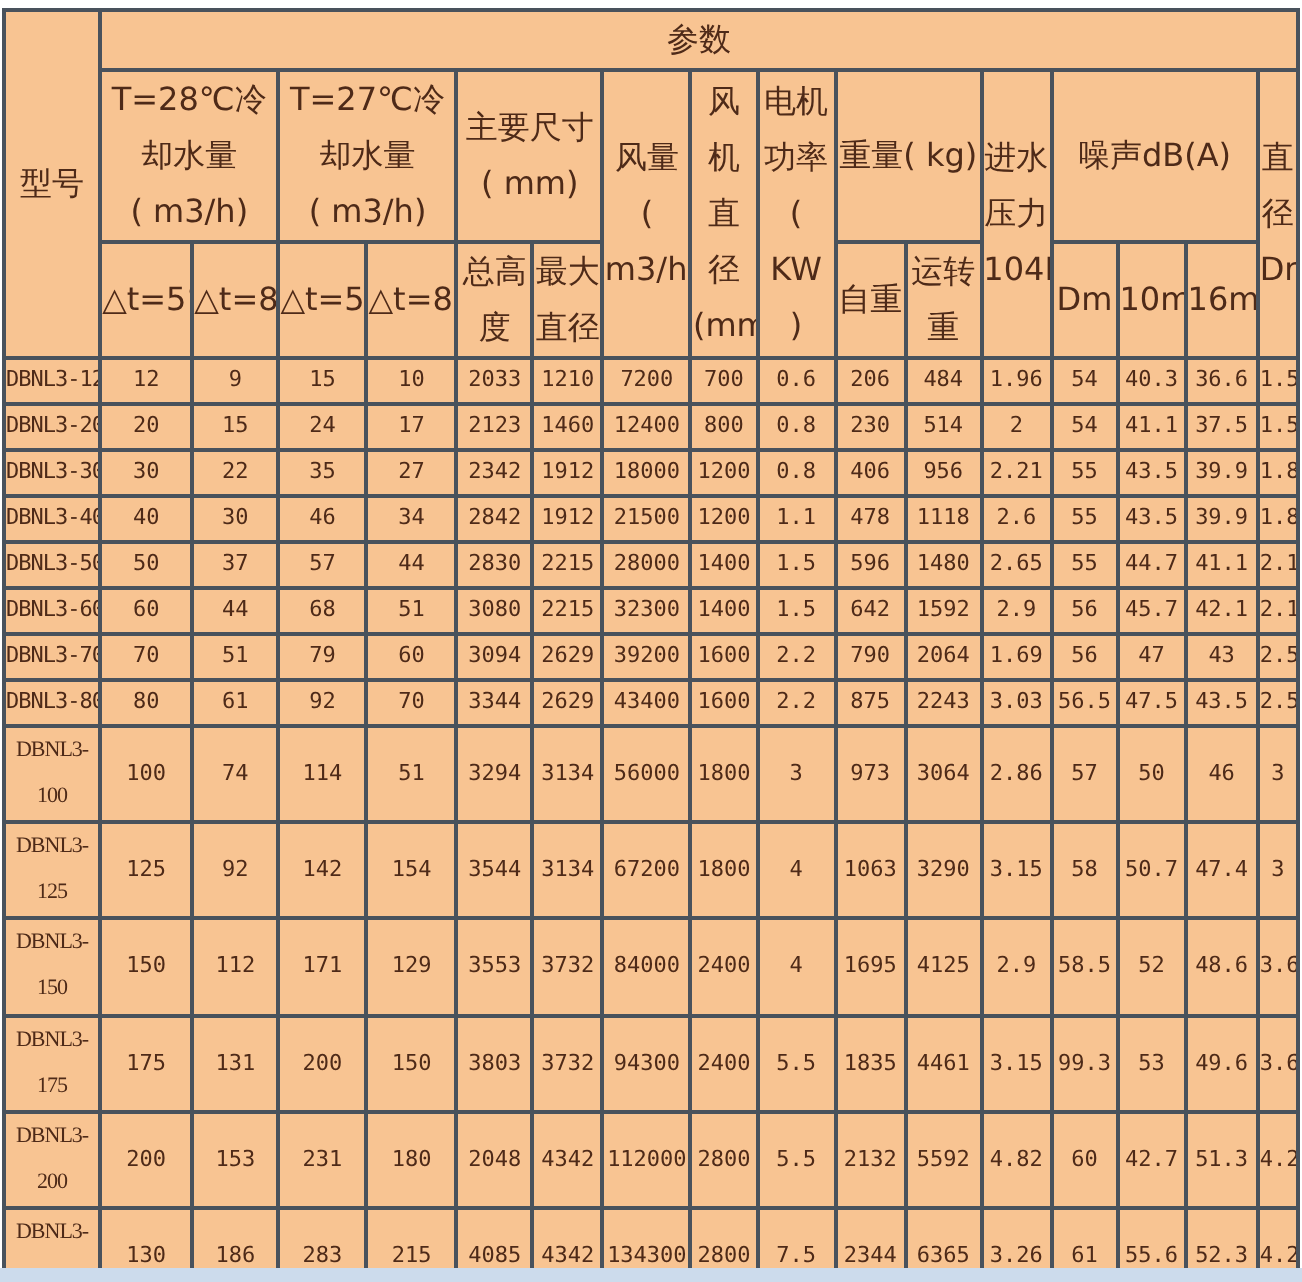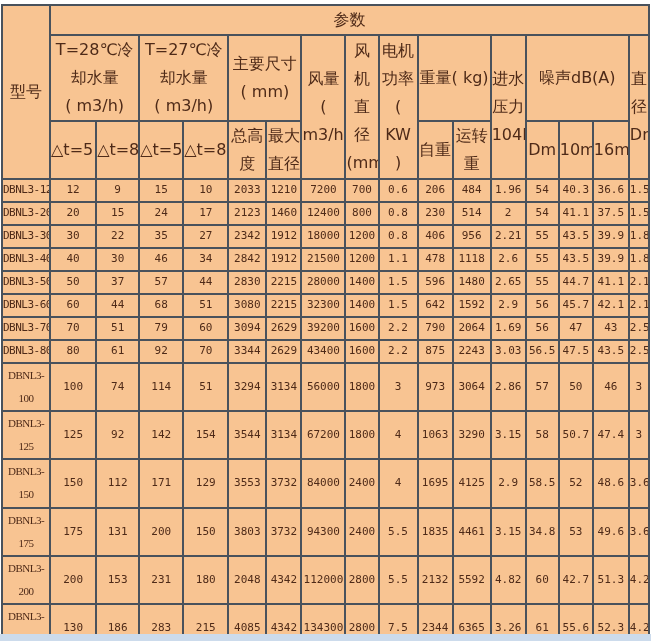--- a/index.html
+++ b/index.html
@@ -352,21 +352,21 @@
           <td>200</td>
           <td>150</td>
           <td>3803</td>
           <td>3732</td>
           <td>94300</td>
           <td>2400</td>
           <td>5.5</td>
           <td>1835</td>
           <td>4461</td>
           <td>3.15</td>
-          <td>34.8</td>
+          <td>99.3</td>
           <td>53</td>
           <td>49.6</td>
           <td>3.6</td>
         </tr>
         <tr class="tall">
           <td class="model">DBNL3-200</td>
           <td>200</td>
           <td>153</td>
           <td>231</td>
           <td>180</td>

